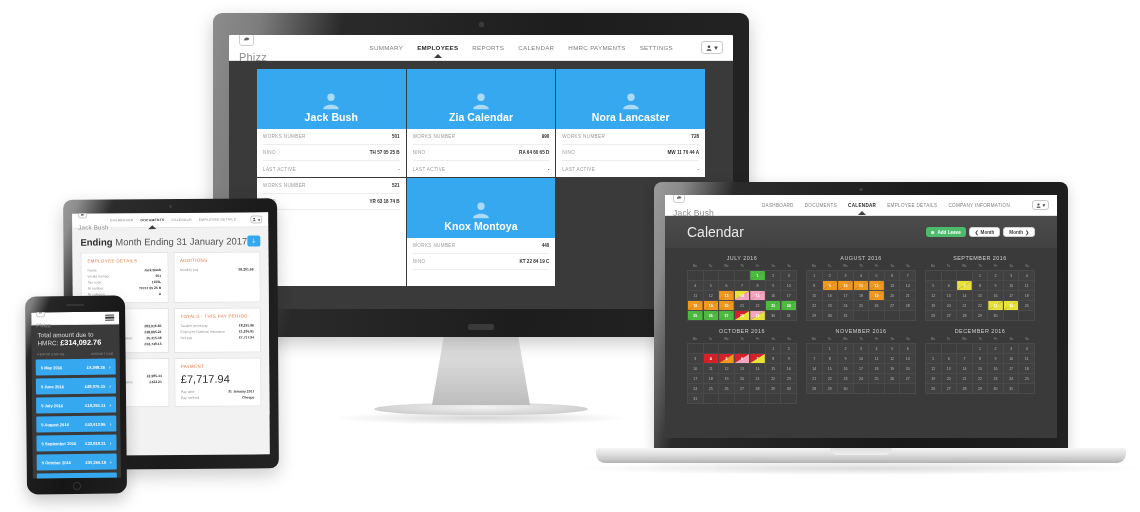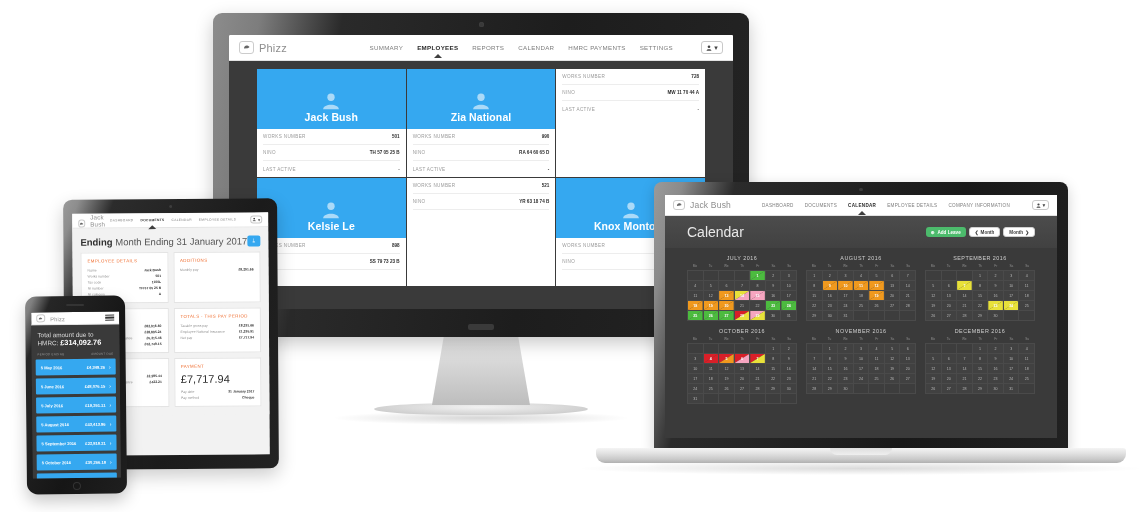--- a/index.html
+++ b/index.html
@@ -9,21 +9,21 @@
     font-family: "Liberation Sans", sans-serif;
     overflow: hidden;
   }
   #stage { position: relative; width: 1140px; height: 512px; background:#fff; }
 
   
   .appbar {
     background:#fff; display:flex; align-items:center;
     border-bottom:1px solid #e2e2e2;
   }
-  .brand { display:flex; align-items:flex-end; gap:5px; }
+  .brand { display:flex; align-items:flex-start; gap:5px;flex-direction:column; }
   .logo-chip {
     background:#fff; border:1px solid #ccc; border-radius:3px;
     display:flex; align-items:center; justify-content:center;
     color:#555;
   }
   .brand-name { color:#8e8e8e; font-weight:400; letter-spacing:.2px; }
   .navlinks { display:flex; align-items:center; margin-left:auto; }
   .navlink { color:#7d7d7d; letter-spacing:.3px; position:relative; white-space:nowrap; }
   .navlink.active { color:#2b2b2b; font-weight:bold; }
   .navlink.active::after{
@@ -299,71 +299,58 @@
                     <span class="v">-</span>
                   </div>
     </div>
   </div>
   <div class="ecard">
     <div class="ecard-top">
       <svg class="avatar-glyph" width="20" height="20" viewBox="0 0 24 24">
         <circle cx="12" cy="7.5" r="4.4" fill="#ffffff"></circle>
         <path d="M2.6 22 C2.6 14.6 21.4 14.6 21.4 22 Z" fill="#ffffff"></path>
       </svg>
-      <div class="ecard-name">Zia National</div>
+      <div class="ecard-name">Zia Calendar</div>
     </div>
     <div class="ecard-rows">
       <div class="erow">
                     <span class="k">WORKS NUMBER</span>
                     <span class="v">990</span>
                   </div>
       <div class="erow">
                     <span class="k">NINO</span>
                     <span class="v">RA 64 60 65 D</span>
-                  </div>
-      <div class="erow">
-                    <span class="k">LAST ACTIVE</span>
-                    <span class="v">-</span>
-                  </div>
-    </div>
-  </div>
-  <div class="ecard">
-    <div class="ecard-rows">
-      <div class="erow">
-                    <span class="k">WORKS NUMBER</span>
-                    <span class="v">728</span>
-                  </div>
-      <div class="erow">
-                    <span class="k">NINO</span>
-                    <span class="v">MW 11 70 44 A</span>
                   </div>
       <div class="erow">
                     <span class="k">LAST ACTIVE</span>
                     <span class="v">-</span>
                   </div>
     </div>
   </div>
   <div class="ecard">
     <div class="ecard-top">
       <svg class="avatar-glyph" width="20" height="20" viewBox="0 0 24 24">
         <circle cx="12" cy="7.5" r="4.4" fill="#ffffff"></circle>
         <path d="M2.6 22 C2.6 14.6 21.4 14.6 21.4 22 Z" fill="#ffffff"></path>
       </svg>
-      <div class="ecard-name">Kelsie Le</div>
+      <div class="ecard-name">Nora Lancaster</div>
     </div>
     <div class="ecard-rows">
       <div class="erow">
                     <span class="k">WORKS NUMBER</span>
-                    <span class="v">898</span>
+                    <span class="v">728</span>
                   </div>
       <div class="erow">
                     <span class="k">NINO</span>
-                    <span class="v">SS 79 73 23 B</span>
-                  </div>
-      <div class="erow"></div>
+                    <span class="v">MW 11 70 44 A</span>
+                  </div>
+      <div class="erow">
+                    <span class="k">LAST ACTIVE</span>
+                    <span class="v">-</span>
+                  </div>
     </div>
   </div>
   <div class="ecard">
     <div class="ecard-rows">
       <div class="erow">
                     <span class="k">WORKS NUMBER</span>
                     <span class="v">521</span>
                   </div>
       <div class="erow">
                     <span class="k">NINO</span>

